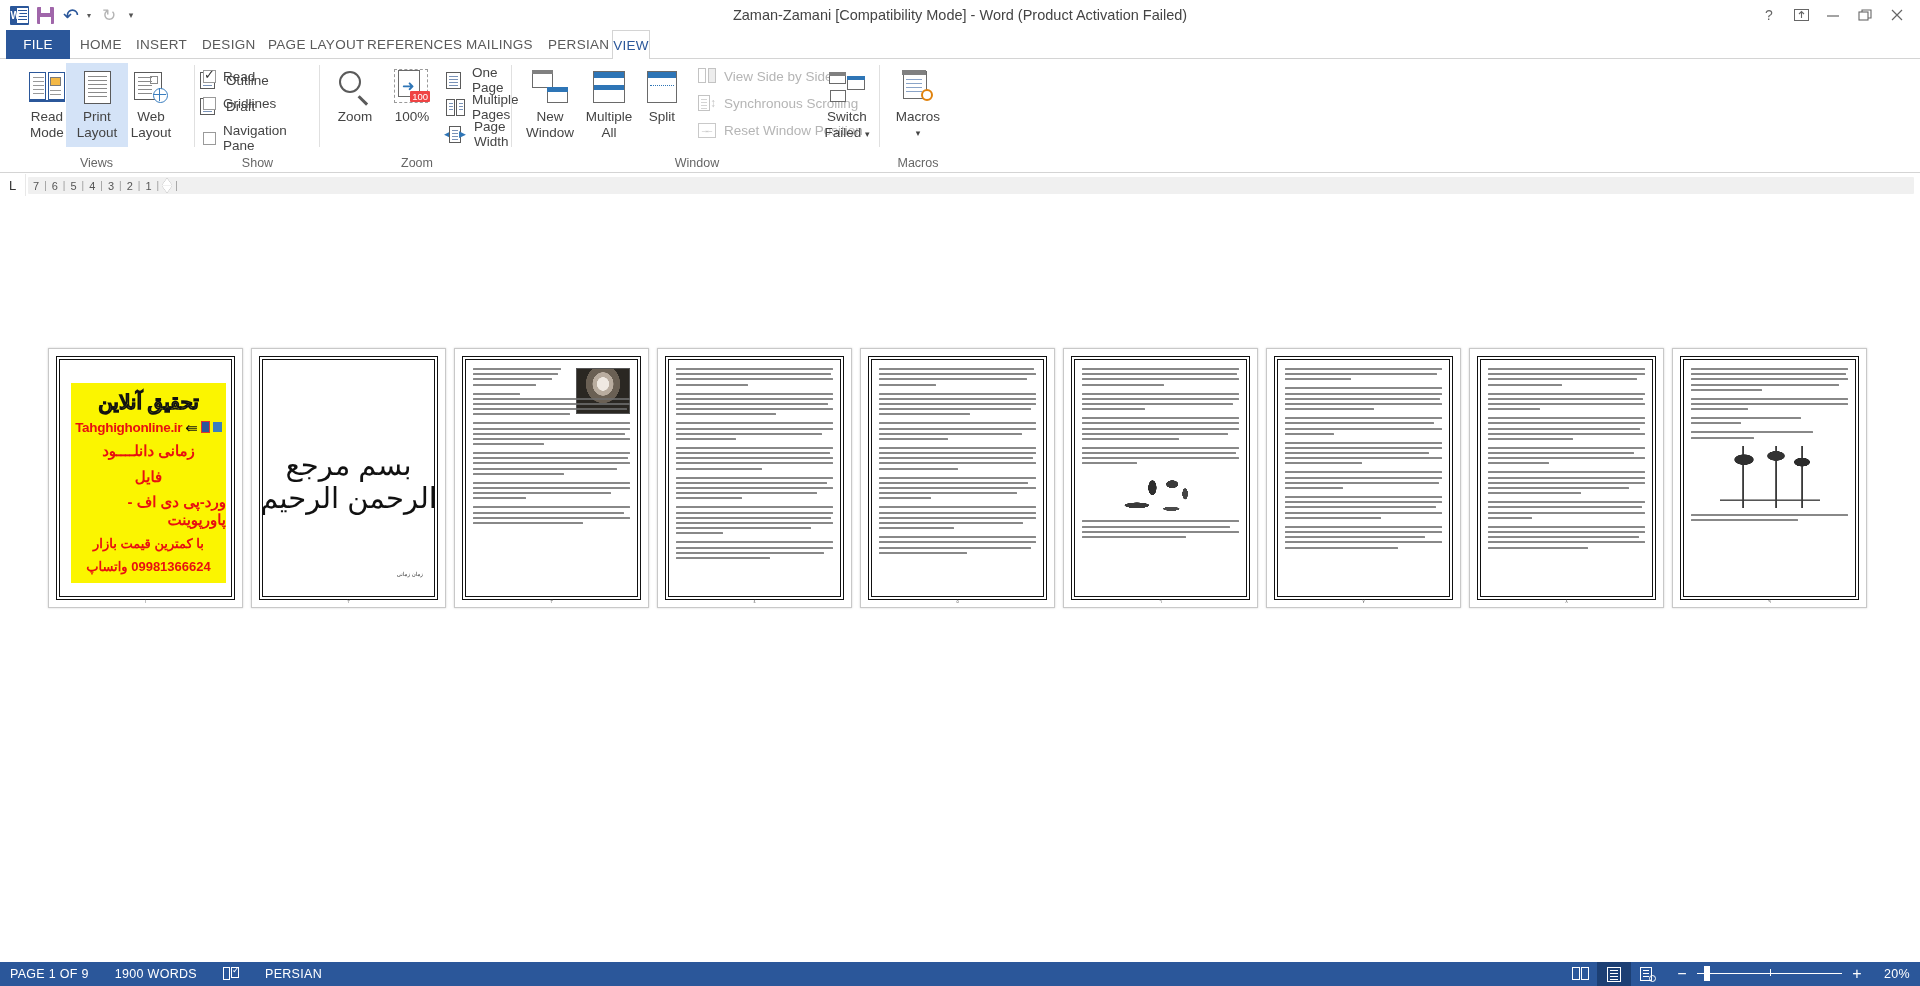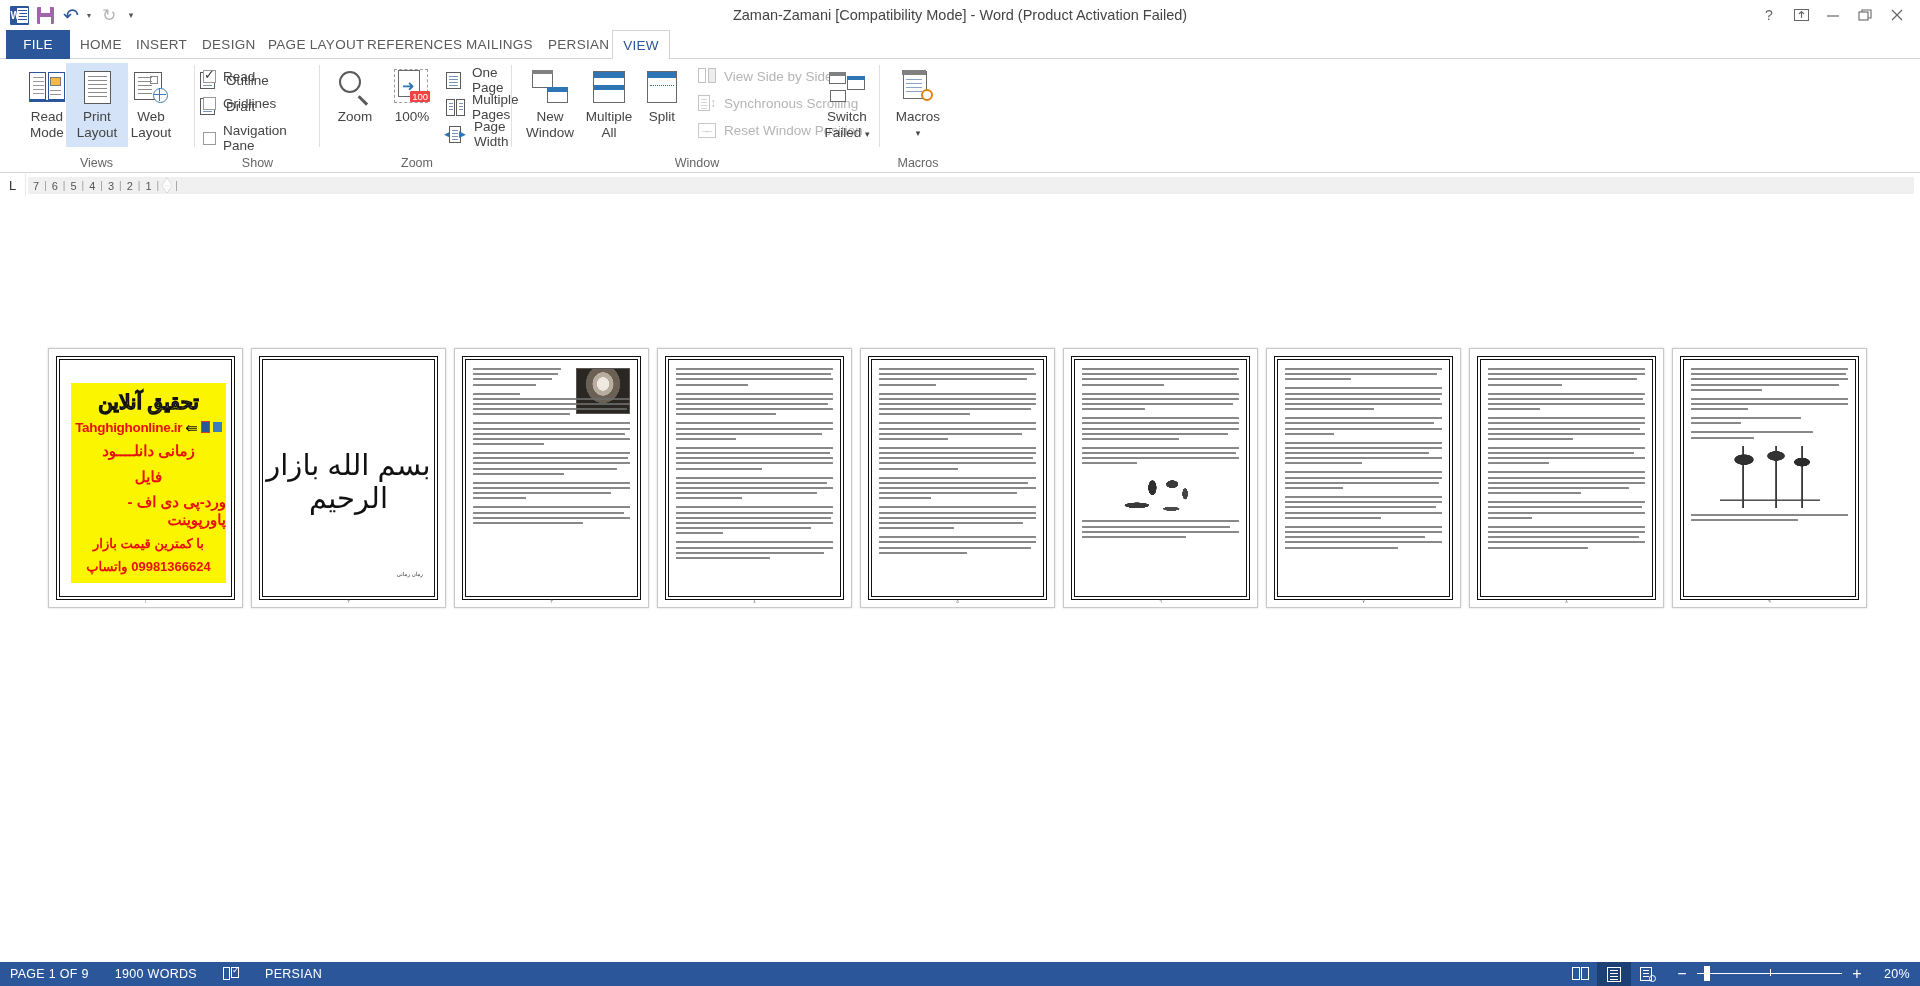--- a/index.html
+++ b/index.html
@@ -425,21 +425,21 @@
 
   <div class="tabs">
     <div class="tab file" style="left:6px;width:64px">FILE</div>
     <div class="tab" style="left:70px">HOME</div>
     <div class="tab" style="left:126px">INSERT</div>
     <div class="tab" style="left:192px">DESIGN</div>
     <div class="tab" style="left:258px">PAGE LAYOUT</div>
     <div class="tab" style="left:357px">REFERENCES</div>
     <div class="tab" style="left:456px">MAILINGS</div>
     <div class="tab" style="left:538px">PERSIAN</div>
-    <div class="tab active" style="left:612px;width:58px;padding:0">VIEW</div>
+    <div class="tab active" style="left:612px;width:38px;padding:0">VIEW</div>
   </div>
 
   <div class="ribbon">
 
     <div class="group" style="left:0;width:193px">
       <div class="bigbtn" style="left:16px">
         <div class="ico">
           <div class="readmode-ico">
             <div class="half lft">
                 <span class="ln" style="top:4px"></span>
@@ -790,21 +790,21 @@
             <div class="l6">با کمترین قیمت بازار</div>
             <div class="l6">09981366624 واتساپ</div>
           </div>
         </div>
         <div class="pgnum">١</div>
       </div>
 
       <div class="thumb">
         <div class="inner">
             <div class="inner2"></div>
-          <div class="bism">بسم الله بازار الرحیم</div>
+          <div class="bism">بسم مرجع الرحمن الرحیم</div>
           <div class="bism-sig">زمان زمانی</div>
         </div>
         <div class="pgnum">٢</div>
       </div>
 
       <div class="thumb">
         <div class="inner">
             <div class="inner2"></div>
           <div class="txtpage">
             <div class="portrait"></div>

